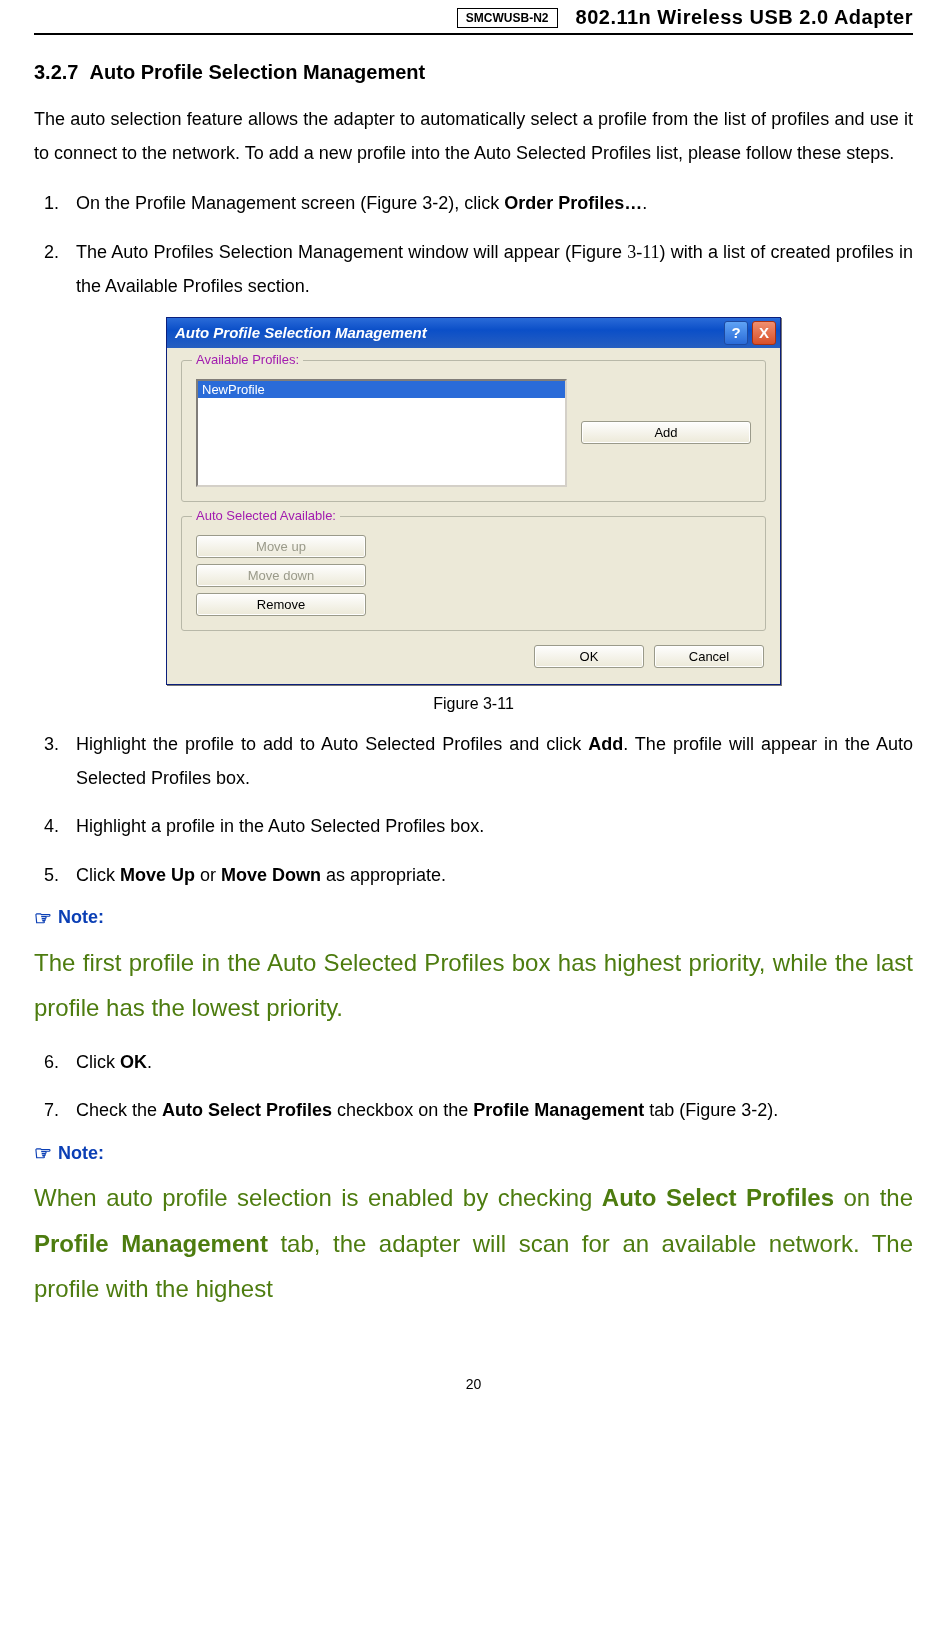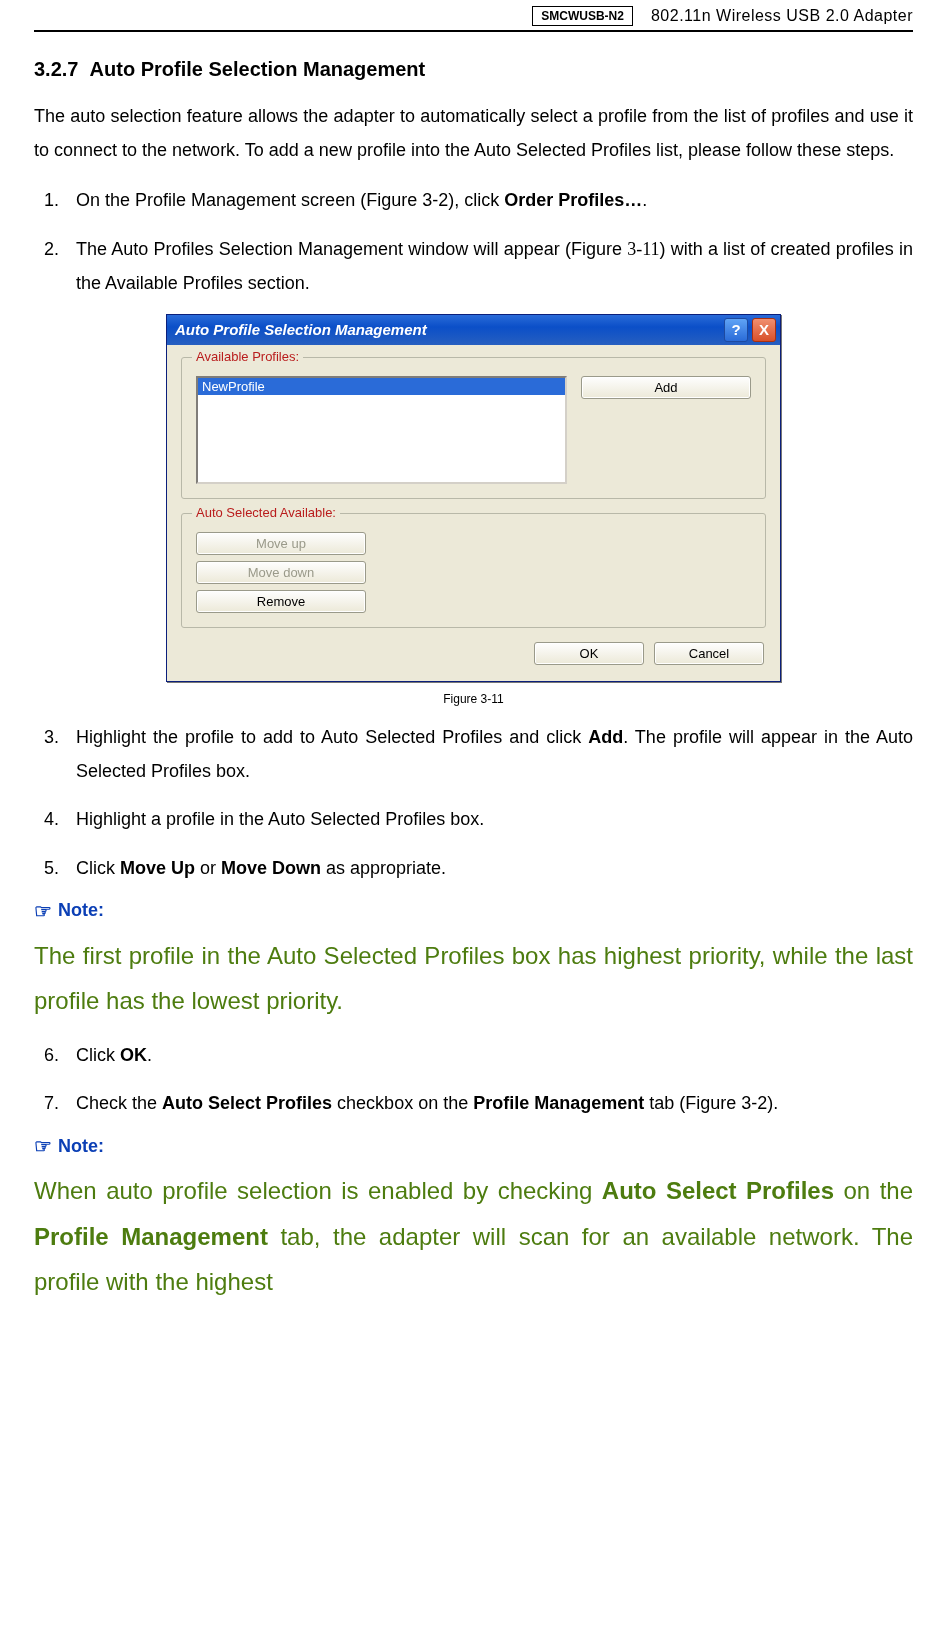--- a/index.html
+++ b/index.html
@@ -22,22 +22,22 @@
     gap: 18px;
     margin-bottom: 26px;
   }
   .model-box {
     border: 1px solid #000;
     padding: 2px 8px;
     font-weight: bold;
     font-size: 12px;
   }
   .header-right {
-    font-weight: normal;
-    font-size: 16px;
+    font-weight: bold;
+    font-size: 20px;
     letter-spacing: 0.5px;
   }
   h3.section-title {
     font-size: 20px;
     font-weight: bold;
     margin: 16px 0 18px 0;
   }
   p.body-text {
     font-size: 18px;
     line-height: 1.9;
@@ -99,27 +99,27 @@
     border-radius: 3px;
     padding: 18px 14px 14px 14px;
     position: relative;
     margin-bottom: 14px;
   }
   .groupbox-title {
     position: absolute;
     top: -9px; left: 10px;
     background: #ece9d8;
     padding: 0 4px;
-    color: #b91c1c;
+    color: #a21caf;
     font-size: 13px;
   }
   .group-row {
     display: flex;
     gap: 14px;
-    align-items: flex-start;
+    align-items: center;
   }
   .listbox {
     flex: 1;
     height: 108px;
     background: #fff;
     border: 2px inset #d4d0c8;
     overflow: hidden;
   }
   .list-item-sel {
     background: #2a6bd8;
@@ -146,21 +146,21 @@
   }
   .xp-btn.disabled { color: #9a9a8a; }
   .dlg-footer {
     display: flex;
     justify-content: flex-end;
     gap: 10px;
     padding: 0 2px 2px 0;
   }
   .dlg-footer .xp-btn { width: 110px; }
   .figure-caption {
-    font-size: 12px;
+    font-size: 16px;
     margin-top: 10px;
   }
   .note-head {
     color: #0b3fb5;
     font-weight: bold;
     font-size: 18px;
     margin: 14px 0 10px 0;
     display: flex;
     align-items: center;
     gap: 6px;
@@ -270,13 +270,14 @@
   </ol>
 
   <div class="note-head">
     <span class="note-icon">☞</span>
     <span>Note:</span>
   </div>
   <p class="note-body">
     <span>When auto profile selection is enabled by checking </span><span class="bold">Auto Select Profiles</span><span> on the </span><span class="bold">Profile Management</span><span> tab, the adapter will scan for an available network. The profile with the highest</span>
   </p>
 
+  <div class="pagenum">20</div>
 </div>
 
 </body></html>

